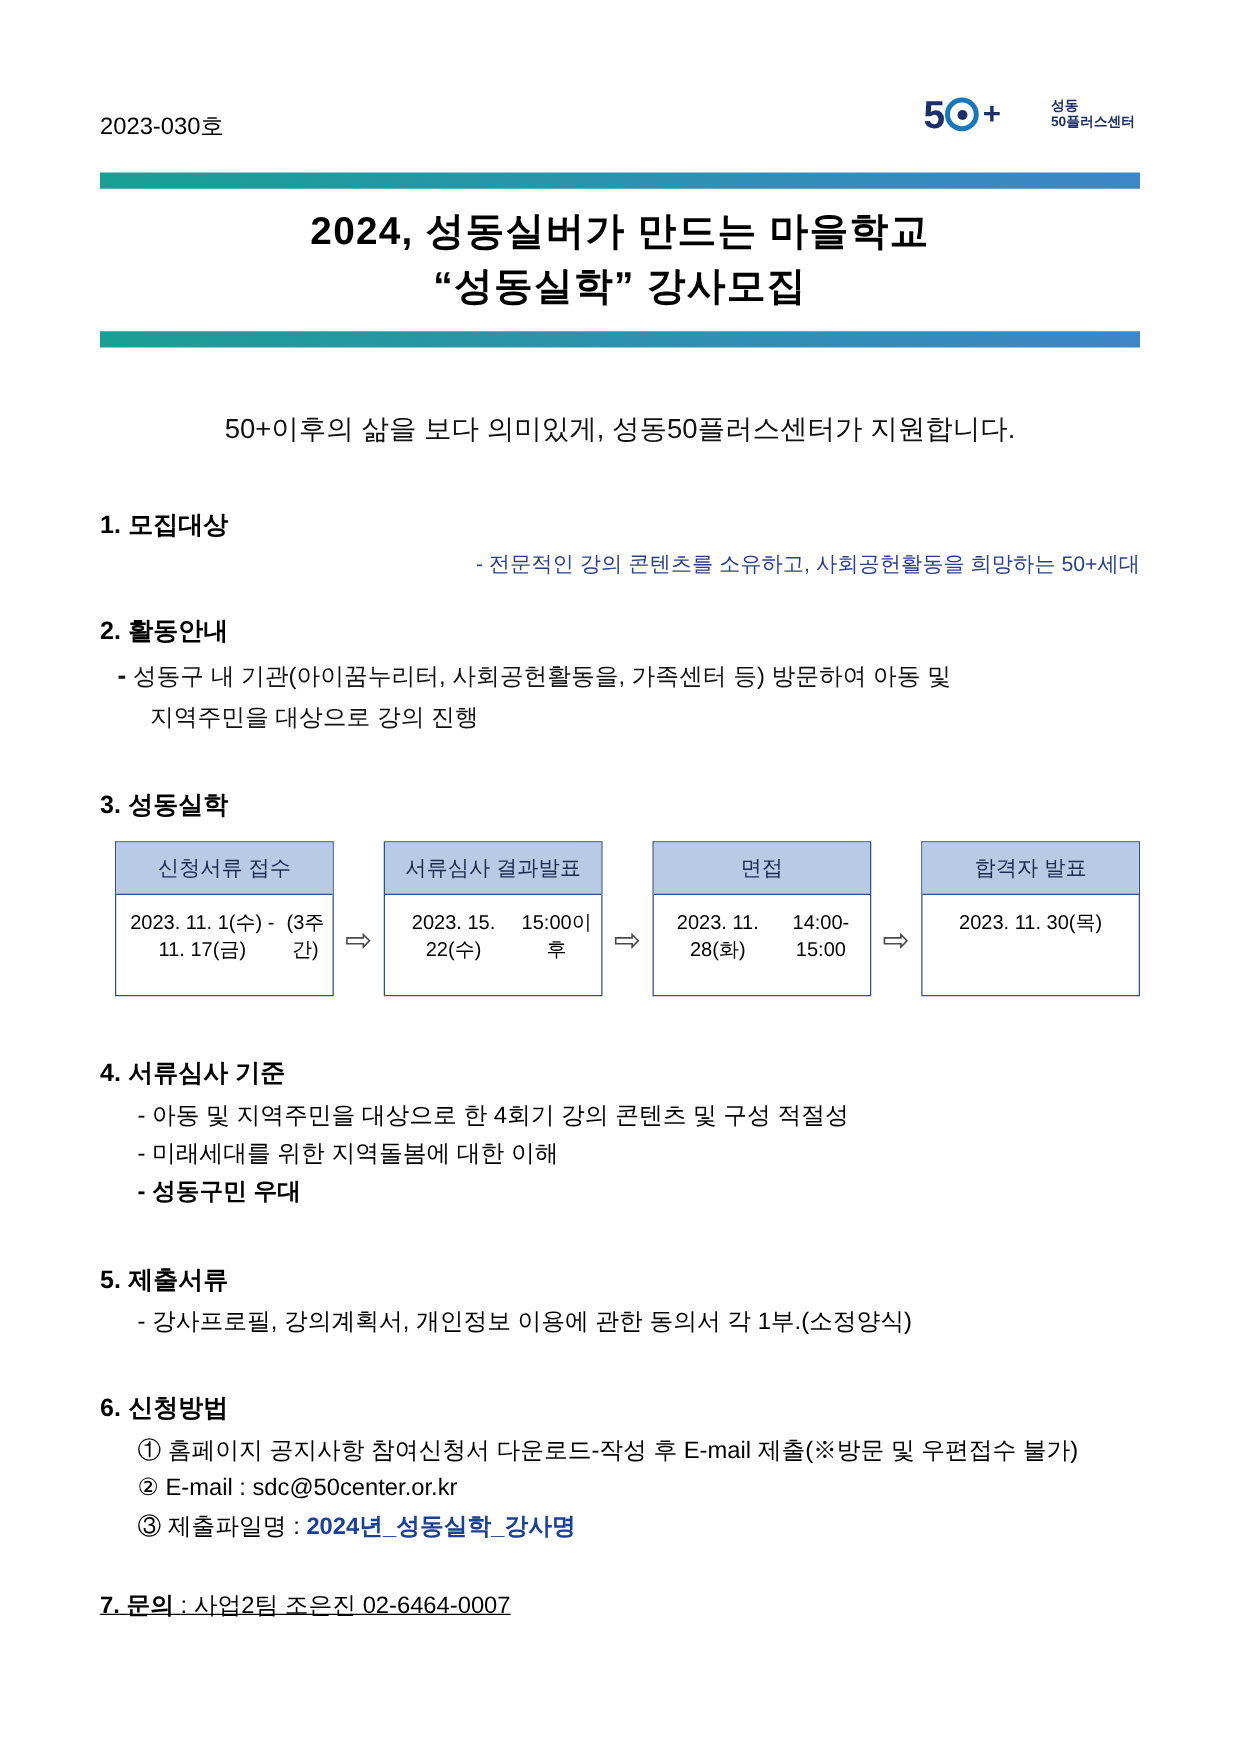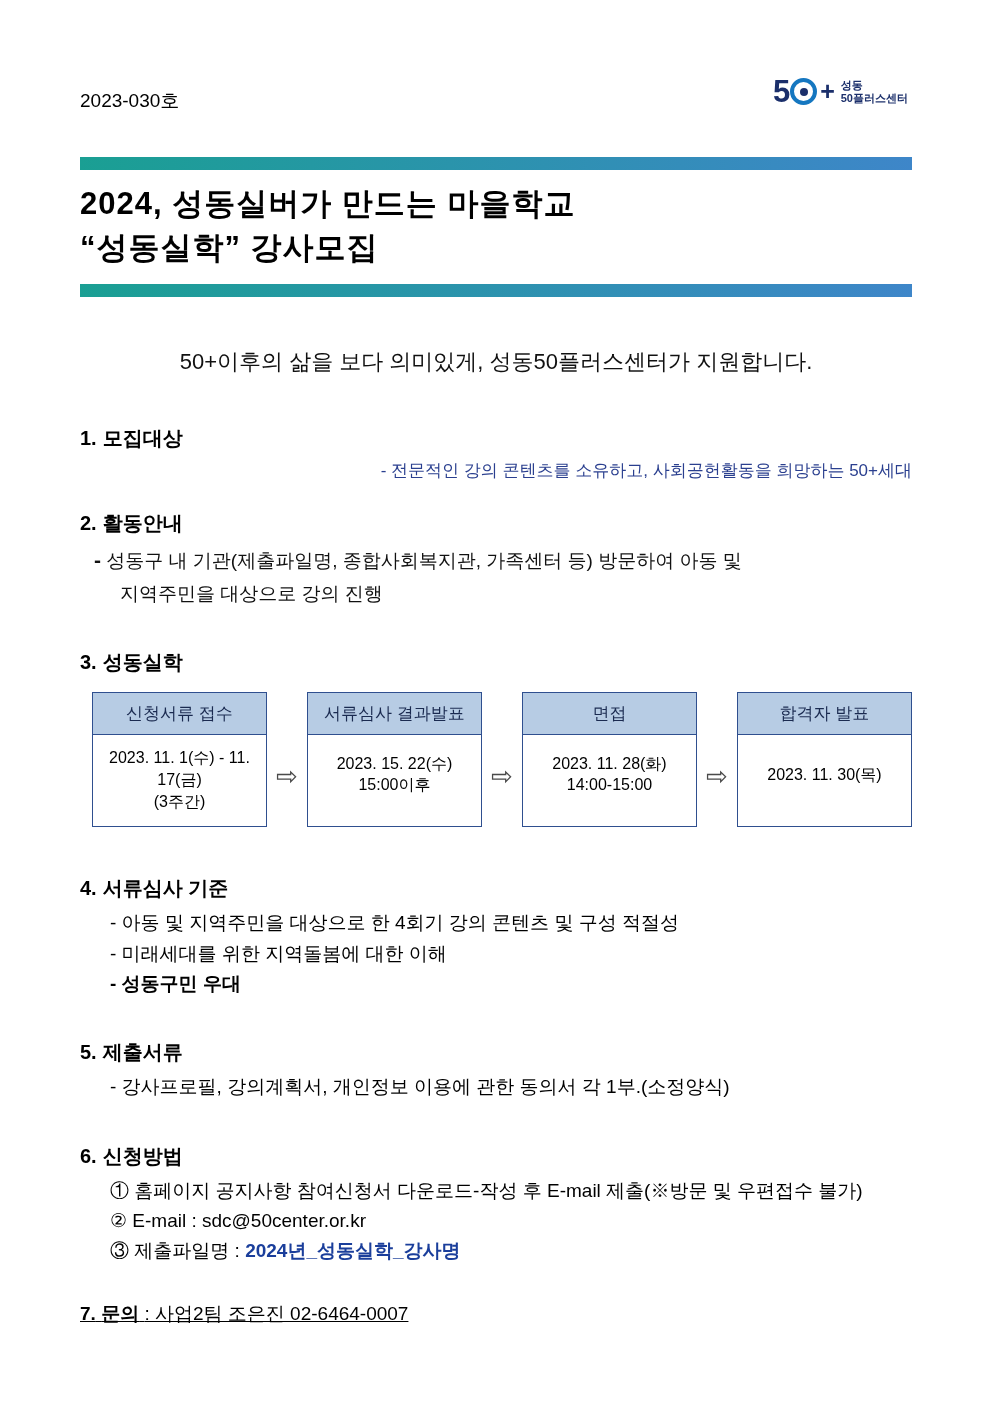--- a/index.html
+++ b/index.html
@@ -73,30 +73,32 @@
     font-size: 25px;
     font-weight: bold;
     color: #1b2f6b;
     margin-left: 2px;
   }
   .logo-text {
     line-height: 1.15;
     font-size: 11px;
     font-weight: bold;
     color: #1b2f6b;
+    margin-left: 34px;
   }
   .logo-text .l2 { font-size: 11px; }
 
   
   .title-block {
-    margin-top: 43px;
+    margin-top: 24px;
     border-top: 13px solid;
     border-bottom: 13px solid;
     border-image: linear-gradient(to right, #1a9f93, #3e86c9) 1;
     padding: 12px 0 14px;
+    text-align: center;
   }
   .title-line {
     font-size: 31px;
     font-weight: bold;
     letter-spacing: 1px;
     line-height: 1.42;
     color: #000;
   }
 
   .lead {
@@ -152,21 +154,21 @@
     color: #1a2a50;
   }
   .flow-body {
     text-align: center;
     font-size: 16px;
     line-height: 1.35;
     padding: 12px 4px 14px;
     color: #000;
     min-height: 54px;
     display: flex;
-    flex-direction: column;
+    flex-direction: row;
     justify-content: center;
   }
   .flow-arrow {
     display: flex;
     align-items: center;
     justify-content: center;
     width: 44px;
     font-size: 26px;
     color: #4a4a4a;
     padding-top: 34px;
@@ -224,21 +226,21 @@
     </div>
     <div class="item blue">- 전문적인 강의 콘텐츠를 소유하고, 사회공헌활동을 희망하는 50+세대</div>
   </div>
 
   <div class="section">
     <div class="sec-title">
       <span class="num">2.</span><span>활동안내</span>
     </div>
     <div class="item big">
       <span class="dash-strong">-</span>
-      <span>성동구 내 기관(제출파일명, 종합사회복지관, 가족센터 등) 방문하여 아동 및</span>
+      <span>성동구 내 기관(아이꿈누리터, 사회공헌활동을, 가족센터 등) 방문하여 아동 및</span>
     </div>
     <div class="item big indent2">지역주민을 대상으로 강의 진행</div>
   </div>
 
   <div class="gap-md"></div>
 
   <div class="section">
     <div class="sec-title">
       <span class="num">3.</span><span>성동실학</span>
     </div>

